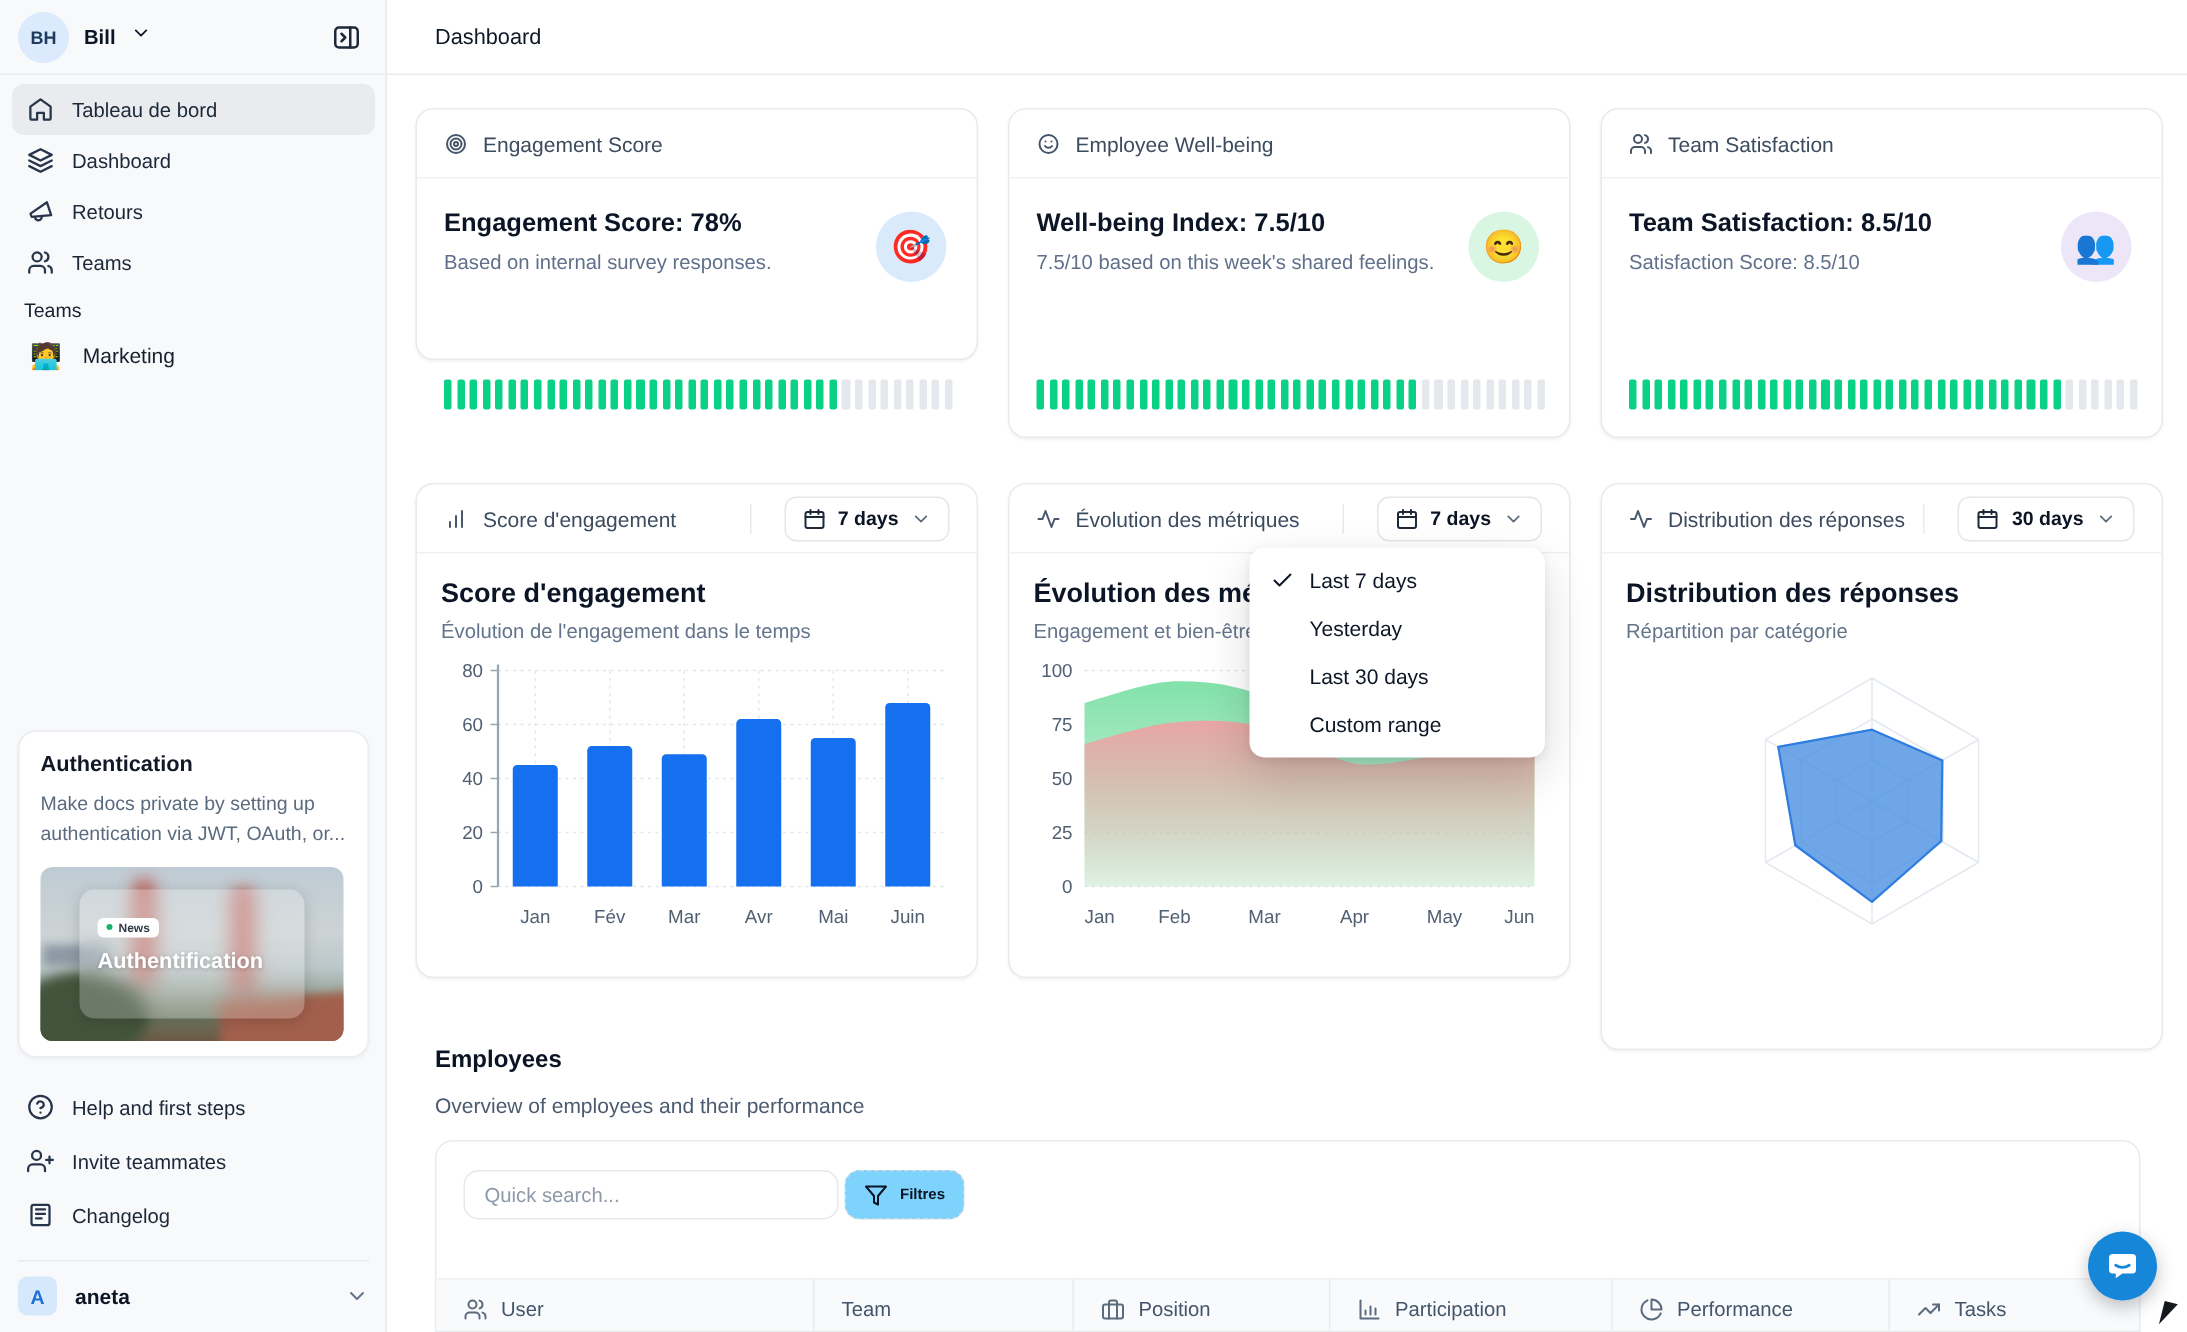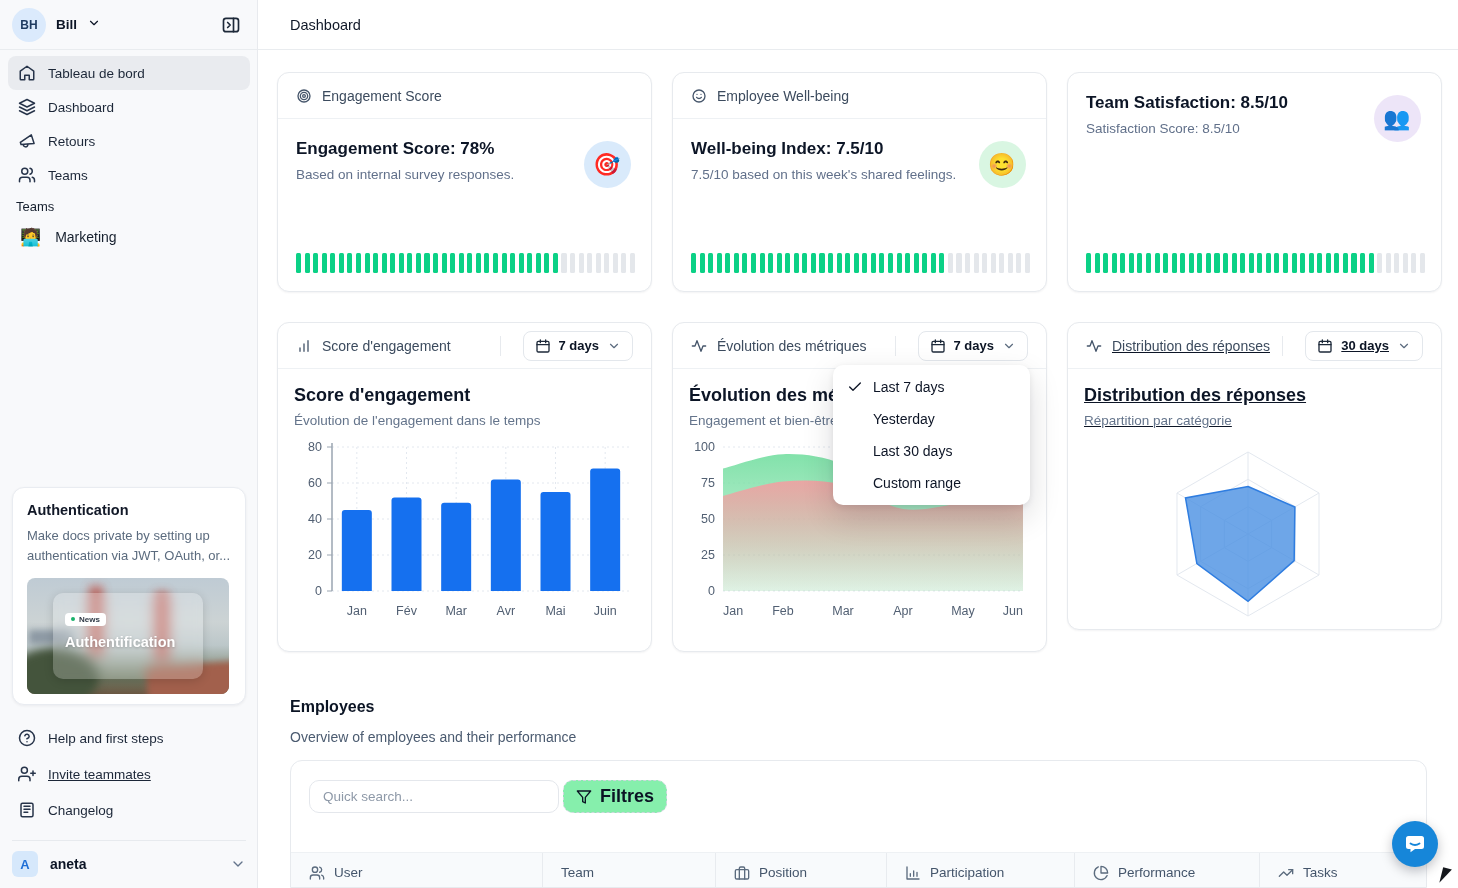--- a/index.html
+++ b/index.html
@@ -98,22 +98,22 @@
 
   
   .emp-title { position:absolute; left:290px; top:698px; font-size:16px; font-weight:800; color:#0b1424; }
   .emp-sub { position:absolute; left:290px; top:729px; font-size:14px; color:#4b5b70; }
   .table-card { position:absolute; left:290px; top:760px; width:1137px; height:128px; background:#fff;
     border:1px solid #e7eaee; border-radius:12px 12px 0 0; overflow:hidden; }
   .table-toolbar { display:flex; align-items:center; gap:4px; padding:19px 18px; }
   .search-input { width:250px; height:33px; border:1px solid #e4e7ec; border-radius:10px; padding:0 13px;
     font-size:13.5px; color:#0c1526; outline:none; background:#fff; }
   .search-input::placeholder { color:#8e99a8; }
-  .filter-btn { display:flex; align-items:center; gap:8px; height:33px; padding:0 12px; background:#86efac;
-    border:1.5px dashed #cfd6de; border-radius:10px; font-size:18px; font-weight:600; color:#0b1424; cursor:pointer; }
+  .filter-btn { display:flex; align-items:center; gap:8px; height:33px; padding:0 12px; background:#7dd3fc;
+    border:1.5px dashed #cfd6de; border-radius:10px; font-size:10px; font-weight:600; color:#0b1424; cursor:pointer; }
   .filter-btn .ic { display:flex; color:#0b1424; }
   .thead { position:absolute; left:0; top:91px; width:1135px; height:40px; background:#f8fafc;
     border-top:1px solid #eef1f4; display:grid; grid-template-columns:252px 173px 171px 188px 185px 166px; }
   .th { display:flex; align-items:center; gap:9px; padding:0 18px; font-size:13.5px; font-weight:500;
     color:#44556b; border-right:1px solid #e8ebef; }
   .th:last-child { border-right:none; }
   .th .ic { display:flex; color:#5b6b7e; }
 
   
   .chat-bubble { position:absolute; left:1392px; top:821px; width:46px; height:46px; border-radius:50%;
@@ -212,21 +212,21 @@
         <div class="sb-item" style="height: 36px;">
           <span class="ic">
             <svg width="18" height="18" viewBox="0 0 24 24" fill="none" stroke="currentColor" stroke-width="2" stroke-linecap="round" stroke-linejoin="round">
               <circle cx="12" cy="12" r="10"></circle>
               <path d="M9.1 9a3 3 0 0 1 5.8 1c0 2-3 3-3 3"></path>
               <path d="M12 17h.01"></path>
             </svg>
           </span>
           <span>Help and first steps</span>
         </div>
-        <div class="sb-item" style="height: 36px; text-decoration: underline;">
+        <div class="sb-item" style="height: 36px;">
           <span class="ic">
             <svg width="18" height="18" viewBox="0 0 24 24" fill="none" stroke="currentColor" stroke-width="2" stroke-linecap="round" stroke-linejoin="round">
               <path d="M16 21v-2a4 4 0 0 0-4-4H5a4 4 0 0 0-4 4v2"></path>
               <circle cx="8.5" cy="7" r="4"></circle>
               <path d="M20 8v6"></path>
               <path d="M23 11h-6"></path>
             </svg>
           </span>
           <span>Invite teammates</span>
         </div>
@@ -249,21 +249,21 @@
             <path d="m6 9 6 6 6-6"></path>
           </svg>
         </span>
     </div>
   </aside>
 
   <header class="topbar">
     <span class="topbar-title">Dashboard</span>
   </header>
 
-  <section class="card" style="left:277px; top:72px; height:220px;">
+  <section class="card" style="left:277px; top:72px; height:168px;">
     <div class="card-head">
       <span class="ic">
           <svg width="16" height="16" viewBox="0 0 24 24" fill="none" stroke="currentColor" stroke-width="2" stroke-linecap="round" stroke-linejoin="round">
             <circle cx="12" cy="12" r="9"></circle>
             <circle cx="12" cy="12" r="5.5"></circle>
             <circle cx="12" cy="12" r="2"></circle>
           </svg>
         </span>
       <span class="card-head-label">Engagement Score</span>
     </div>
@@ -370,20 +370,31 @@
         <i style="background: rgb(228, 231, 235);"></i>
         <i style="background: rgb(228, 231, 235);"></i>
         <i style="background: rgb(228, 231, 235);"></i>
         <i style="background: rgb(228, 231, 235);"></i>
         <i style="background: rgb(228, 231, 235);"></i>
         <i style="background: rgb(228, 231, 235);"></i>
       </div>
   </section>
 
   <section class="card" style="left:1067px; top:72px; height:220px;">
+    <div class="card-head">
+      <span class="ic">
+          <svg width="16" height="16" viewBox="0 0 24 24" fill="none" stroke="currentColor" stroke-width="2" stroke-linecap="round" stroke-linejoin="round">
+            <path d="M16 21v-2a4 4 0 0 0-4-4H6a4 4 0 0 0-4 4v2"></path>
+            <circle cx="9" cy="7" r="4"></circle>
+            <path d="M22 21v-2a4 4 0 0 0-3-3.87"></path>
+            <path d="M16 3.13a4 4 0 0 1 0 7.75"></path>
+          </svg>
+        </span>
+      <span class="card-head-label">Team Satisfaction</span>
+    </div>
     <div class="stat-body">
       <div class="stat-title">Team Satisfaction: 8.5/10</div>
       <div class="stat-sub">Satisfaction Score: 8.5/10</div>
       <div class="emoji-circle" style="background:#ede5f8;">👥</div>
     </div>
     <div class="progress">
         <i style="background: rgb(11, 209, 134);"></i>
         <i style="background: rgb(11, 209, 134);"></i>
         <i style="background: rgb(11, 209, 134);"></i>
         <i style="background: rgb(11, 209, 134);"></i>
@@ -545,21 +556,21 @@
         <path d="M42,60.959999999999994C52,58.559999999999995 82,48.480000000000004 102,46.56C122,44.64 142,44.879999999999995 162,49.44C182,54 202,70.80000000000001 222,73.92000000000002C242,77.04000000000002 262,69.84 282,68.16C302,66.47999999999999 332,64.56 342,63.839999999999996L342,156 L42,156 Z" fill="url(#ag1)"></path>
         <text x="42" y="180" text-anchor="start" font-size="12.5" fill="#526073">Jan</text>
         <text x="102" y="180" text-anchor="middle" font-size="12.5" fill="#526073">Feb</text>
         <text x="162" y="180" text-anchor="middle" font-size="12.5" fill="#526073">Mar</text>
         <text x="222" y="180" text-anchor="middle" font-size="12.5" fill="#526073">Apr</text>
         <text x="282" y="180" text-anchor="middle" font-size="12.5" fill="#526073">May</text>
         <text x="342" y="180" text-anchor="end" font-size="12.5" fill="#526073">Jun</text>
       </svg>
   </section>
 
-  <section class="card" style="left:1067px; top:322px; height:308px;text-decoration:underline;">
+  <section class="card" style="left:1067px; top:322px; height:378px;">
     <div class="card-head">
       <span class="ic">
           <svg width="16" height="16" viewBox="0 0 24 24" fill="none" stroke="currentColor" stroke-width="2" stroke-linecap="round" stroke-linejoin="round">
             <path d="M22 12h-4l-3 8L9 4l-3 8H2"></path>
           </svg>
         </span>
       <span class="card-head-label">Distribution des réponses</span>
       <span class="head-divider"></span>
       <button class="range-btn">
         <span class="ic">

